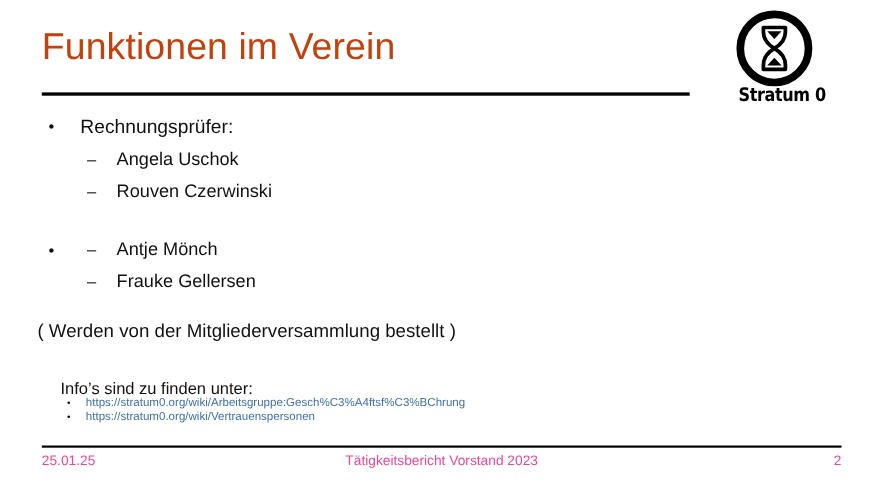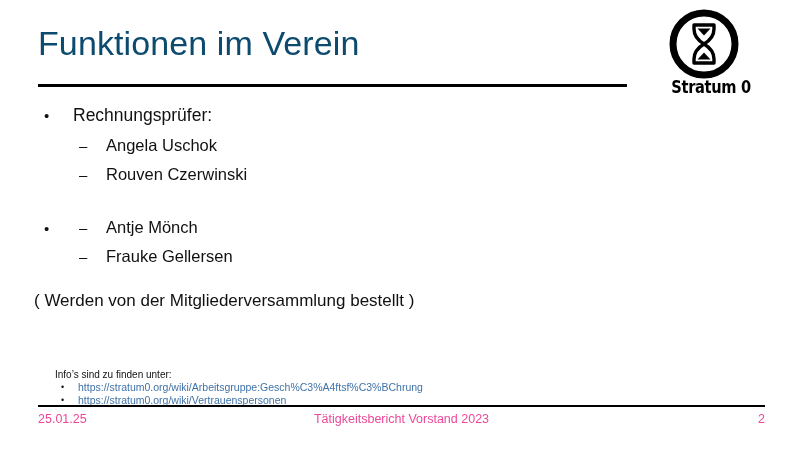--- a/index.html
+++ b/index.html
@@ -49,21 +49,21 @@
   }
 
   
   .title {
     position: absolute;
     left: 38px;
     top: 21px;
     font-size: 34px;
     line-height: 44px;
     font-weight: 400;
-    color: #0c4a6e;
+    color: #c2410c;
     white-space: nowrap;
     letter-spacing: 0.1px;
   }
   .title-rule {
     position: absolute;
     left: 38px;
     top: 84px;
     width: 589px;
     height: 3px;
     background: #000000;
@@ -121,25 +121,24 @@
   }
 
   
   .info {
     position: absolute;
     left: 55px;
     top: 347px;
     width: 700px;
   }
   .info-head {
-    font-size: 10px;
+    font-size: 15px;
     line-height: 13px;
     color: #111111;
     white-space: nowrap;
-    margin-top: 21px;
   }
   .info-item {
     position: relative;
     padding-left: 23px;
     font-size: 10.5px;
     line-height: 13px;
     white-space: nowrap;
   }
   .info-item .mk {
     position: absolute;

